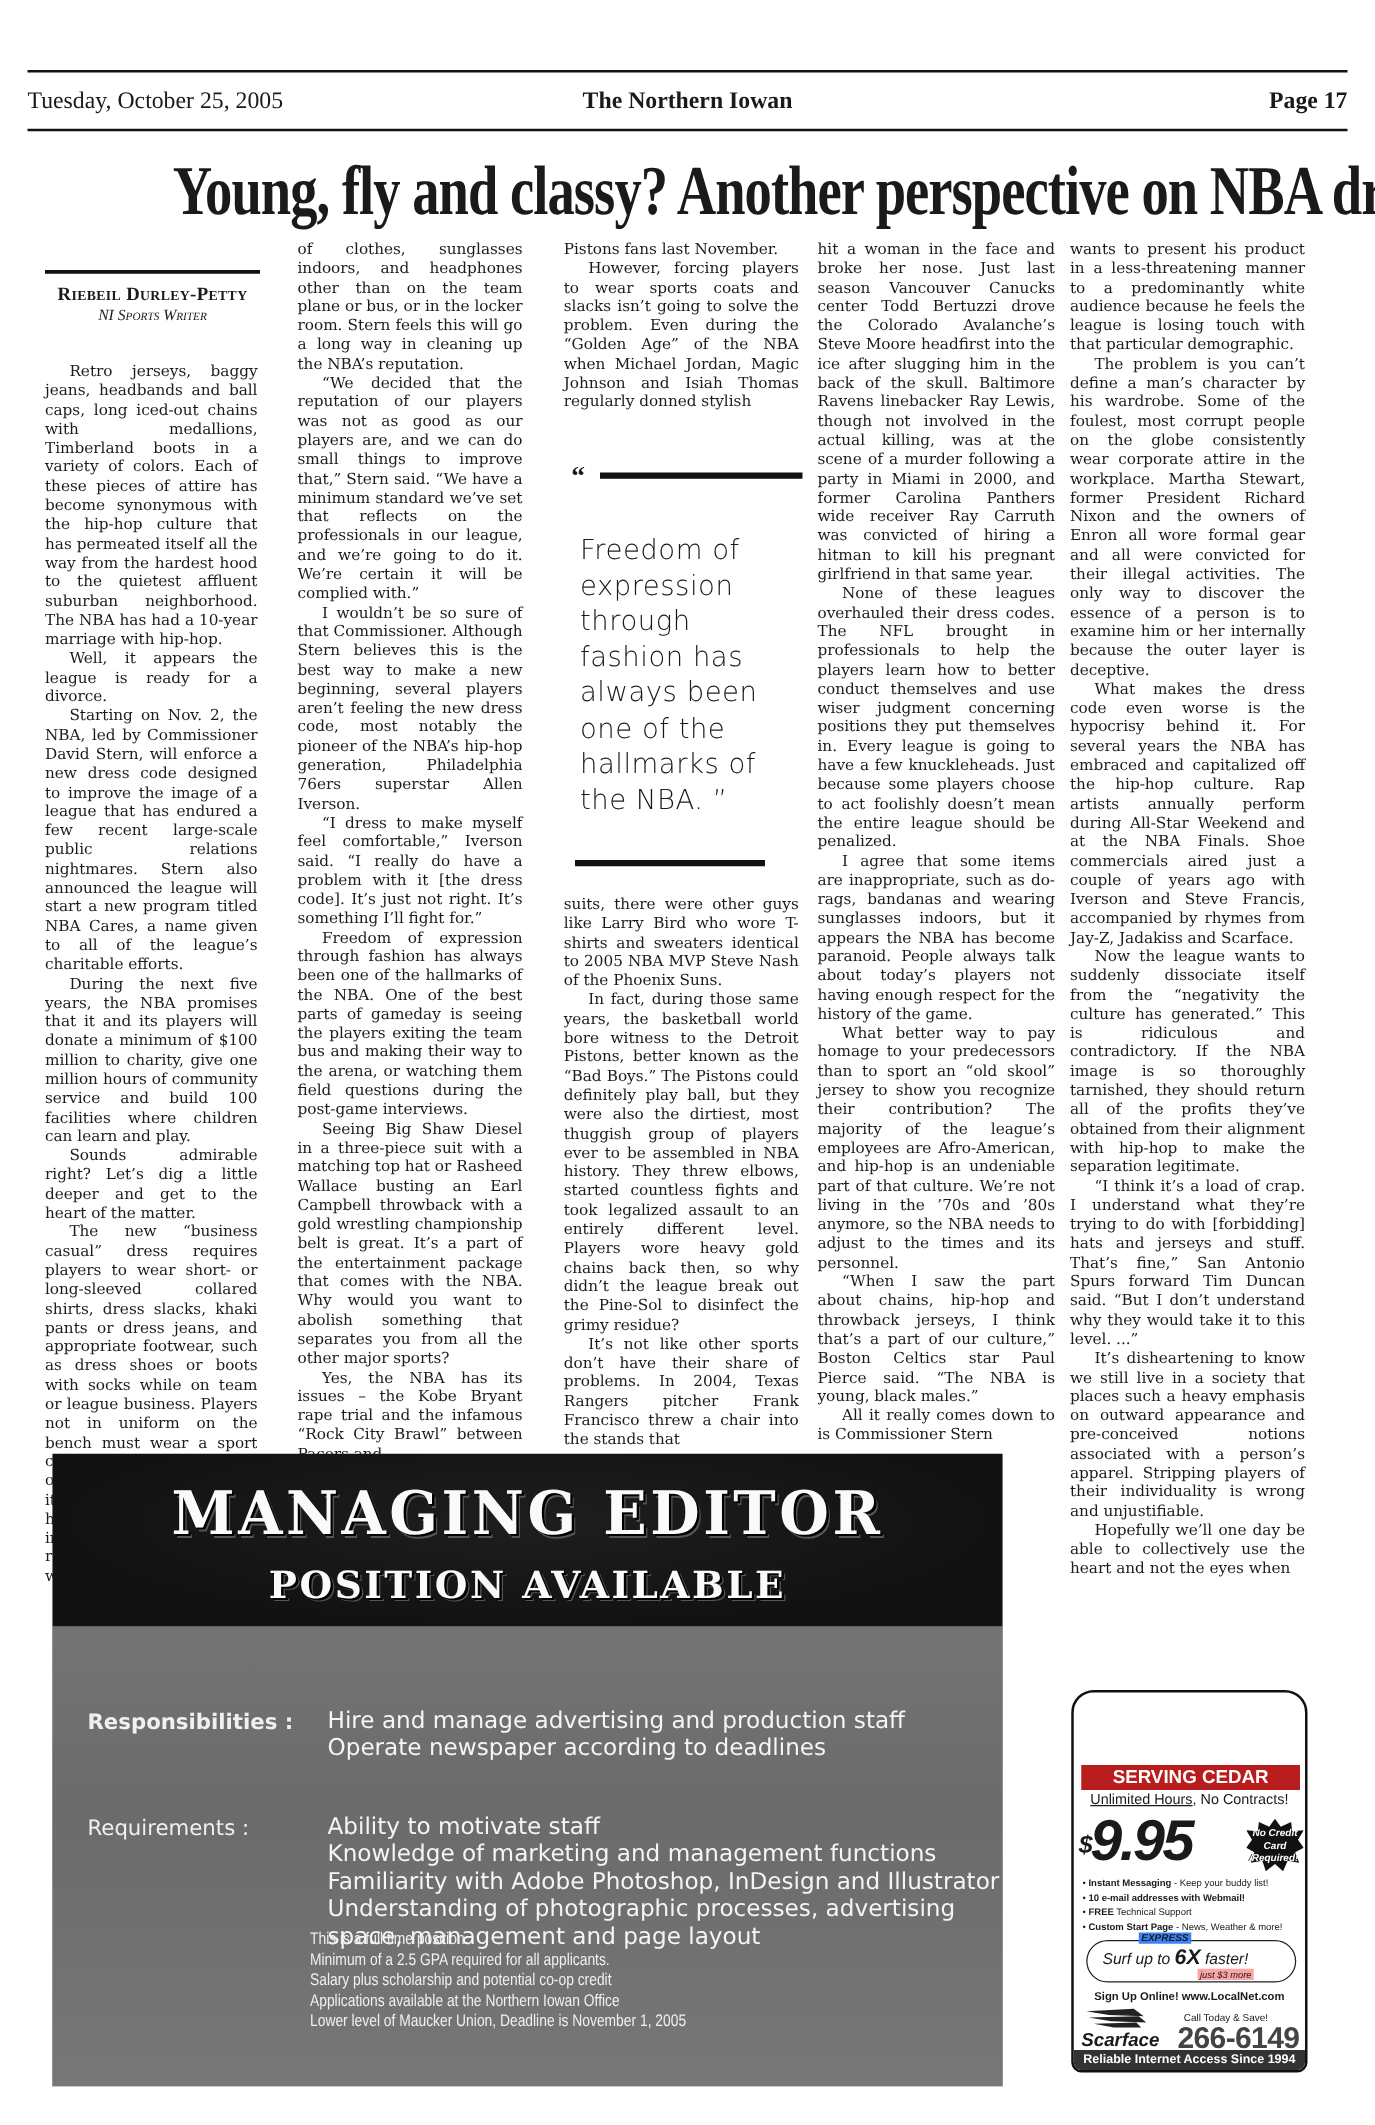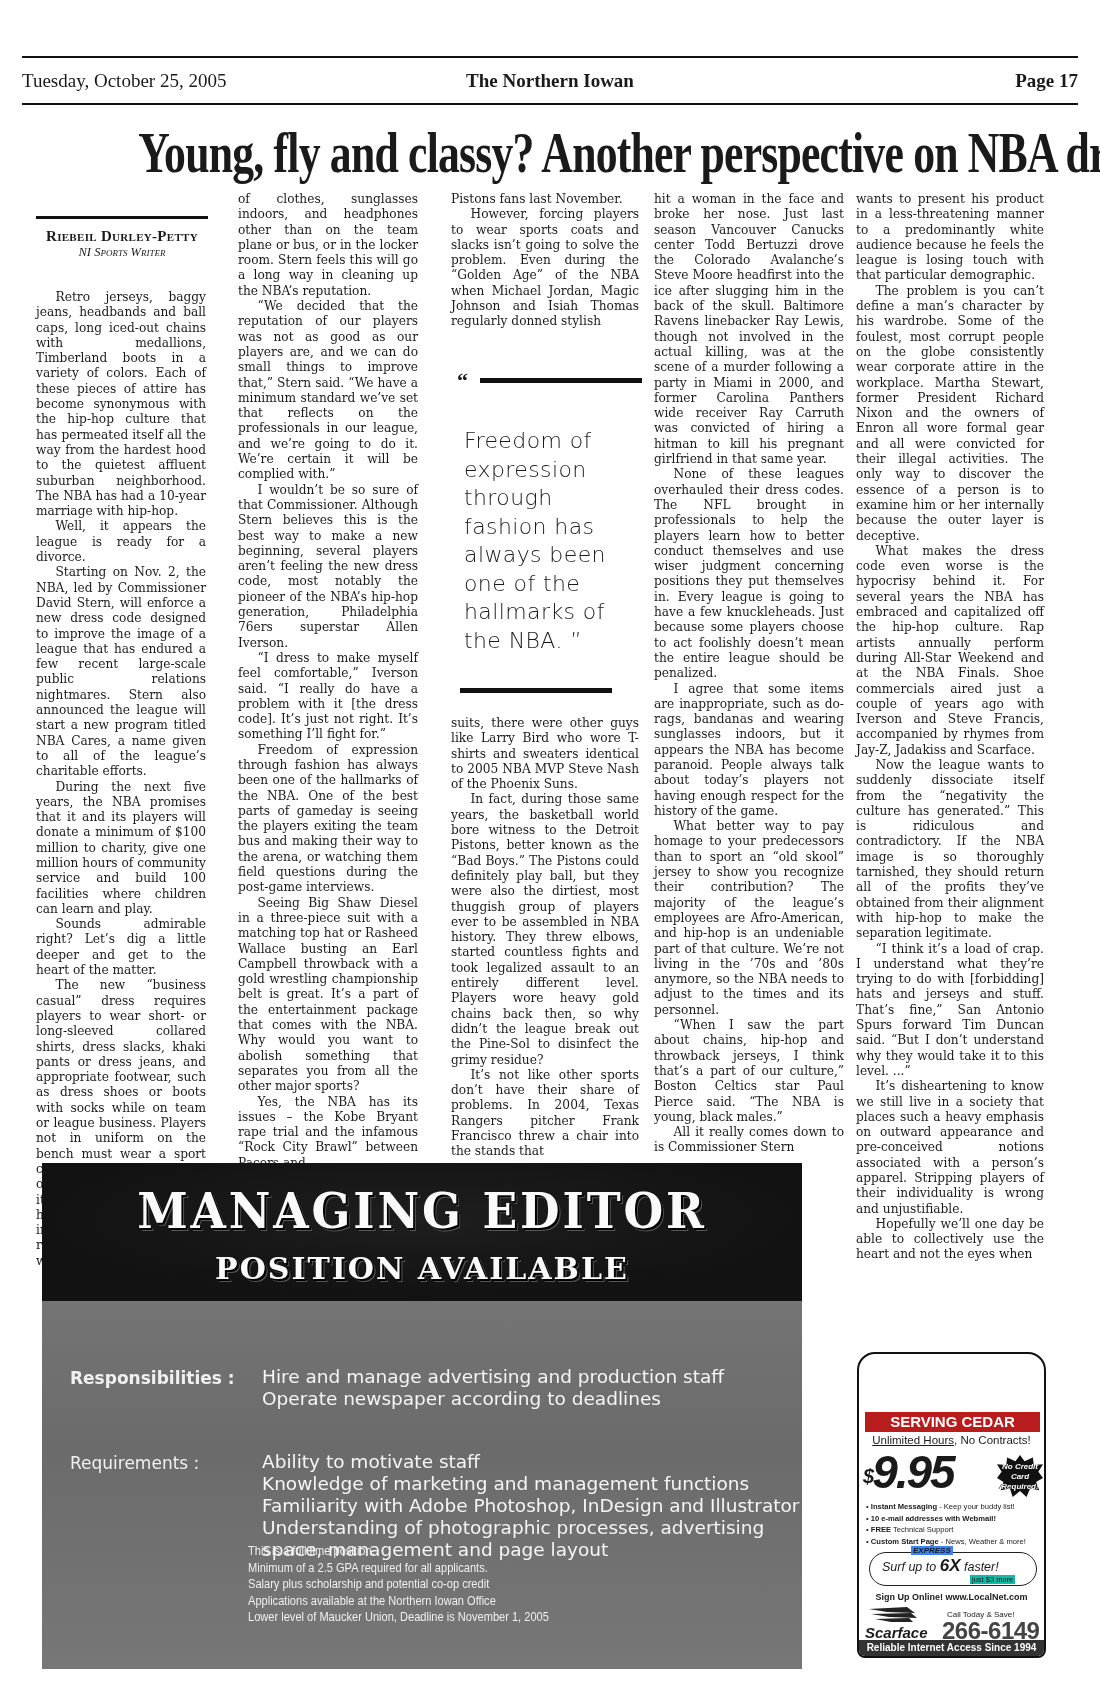--- a/index.html
+++ b/index.html
@@ -72,21 +72,21 @@
   .net-mo { position: absolute; left: 122px; top: 128px; font-size: 8px; font-style: italic; margin-left: 18px; }
   .net-burst { position: absolute; left: 138px; top: 101px; width: 46px; height: 42px; background: #111; color: #fff;
     font-size: 8px; font-style: italic; font-weight: bold; text-align: center; line-height: 10px; padding-top: 7px;
     clip-path: polygon(50% 0%, 60% 15%, 78% 6%, 80% 24%, 100% 22%, 90% 40%, 100% 55%, 85% 64%, 92% 84%, 72% 80%, 64% 100%, 50% 86%, 34% 100%, 28% 80%, 8% 84%, 14% 64%, 0% 55%, 10% 40%, 0% 22%, 20% 24%, 22% 6%, 40% 15%); }
   .net-bullets { position: absolute; left: 7px; top: 147px; width: 180px; font-size: 7.6px; line-height: 11.6px; list-style: none; }
   .net-bullets li::before { content: "• "; }
   .net-express { position: absolute; left: 10px; top: 198px; width: 168px; height: 34px; border: 1px solid #222; border-radius: 17px; }
   .net-express .exp { position: absolute; left: 12px; top: -7px; background: #3b82f6; font-size: 8px; font-weight: bold; font-style: italic; padding: 0 2px; margin-left: 29px; }
   .net-express .surf { position: absolute; left: 12px; top: 3px; font-size: 12.5px; font-style: italic; }
   .net-express .surf b { font-size: 17px; }
-  .net-express .more { position: absolute; left: 100px; top: 22px; font-size: 7.5px; background: #14b8a6; padding: 0 2px; }
+  .net-express .more { position: absolute; left: 88px; top: 22px; font-size: 7.5px; font-style: italic; background: #fca5a5; padding: 0 2px; }
   .net-signup { position: absolute; left: 0; top: 238px; width: 100%; text-align: center; font-size: 9px; font-weight: bold; }
   .net-call { position: absolute; left: 88px; top: 256px; font-size: 8px; }
   .net-logo { position: absolute; left: 6px; top: 270px; font-size: 15px; font-weight: bold; font-style: italic; }
   .net-phone { position: absolute; left: 83px; top: 263px; font-size: 24px; font-weight: bold; color: #444; letter-spacing: -0.5px; }
   .net-foot { position: absolute; left: 0; bottom: 0; width: 100%; height: 16px; background: #333; color: #fff;
     font-size: 10px; font-weight: bold; text-align: center; line-height: 16px; }
   .net-wing { position: absolute; left: 8px; top: 251px; width: 52px; height: 18px; }
 </style>
 </head>
 <body>

